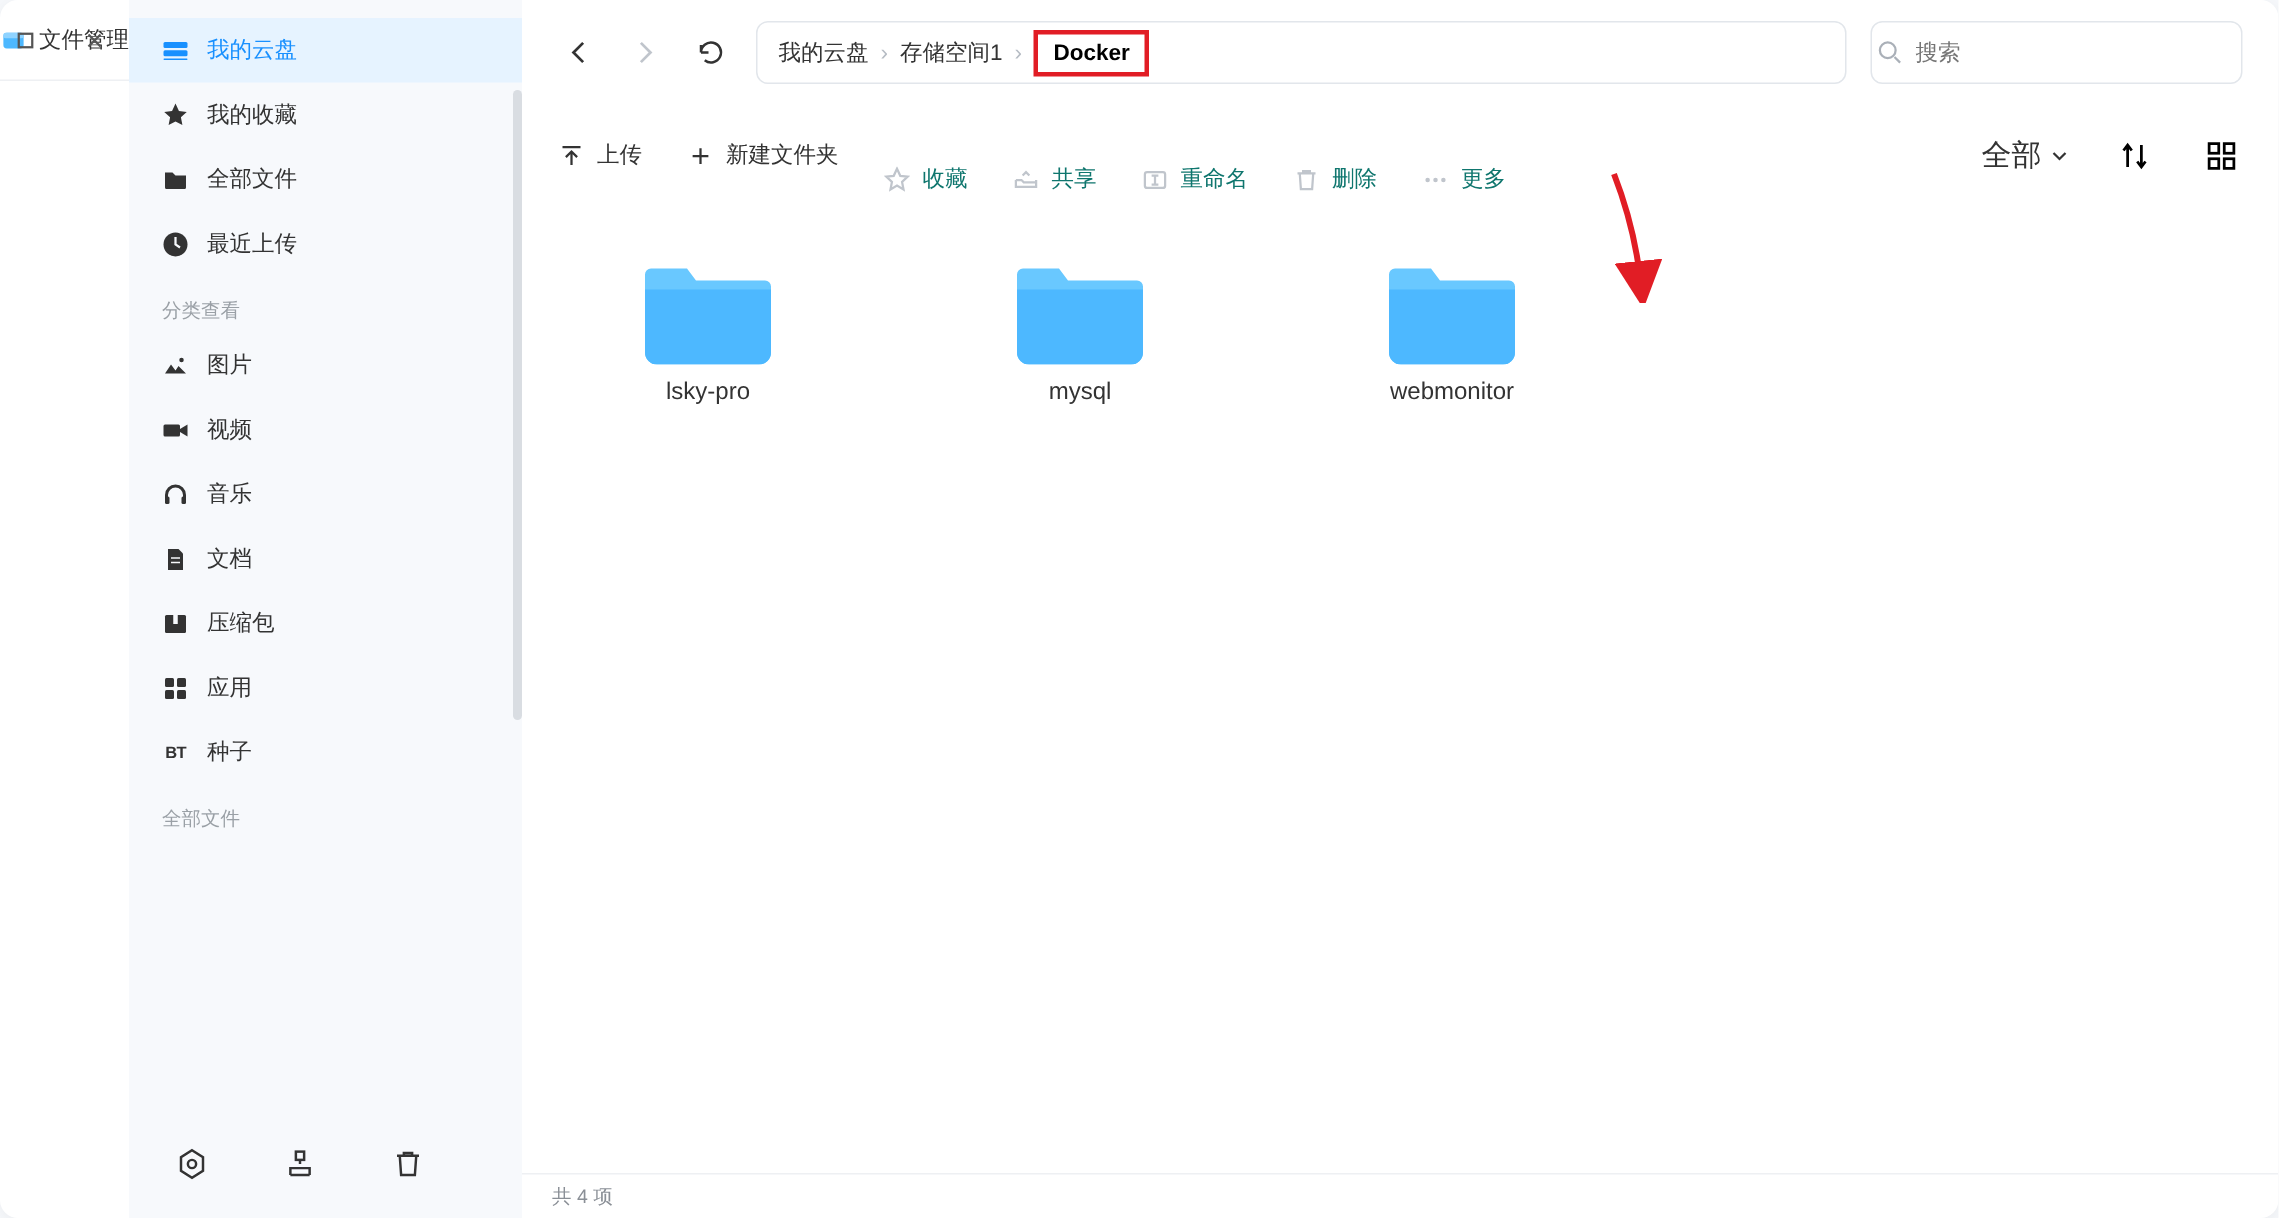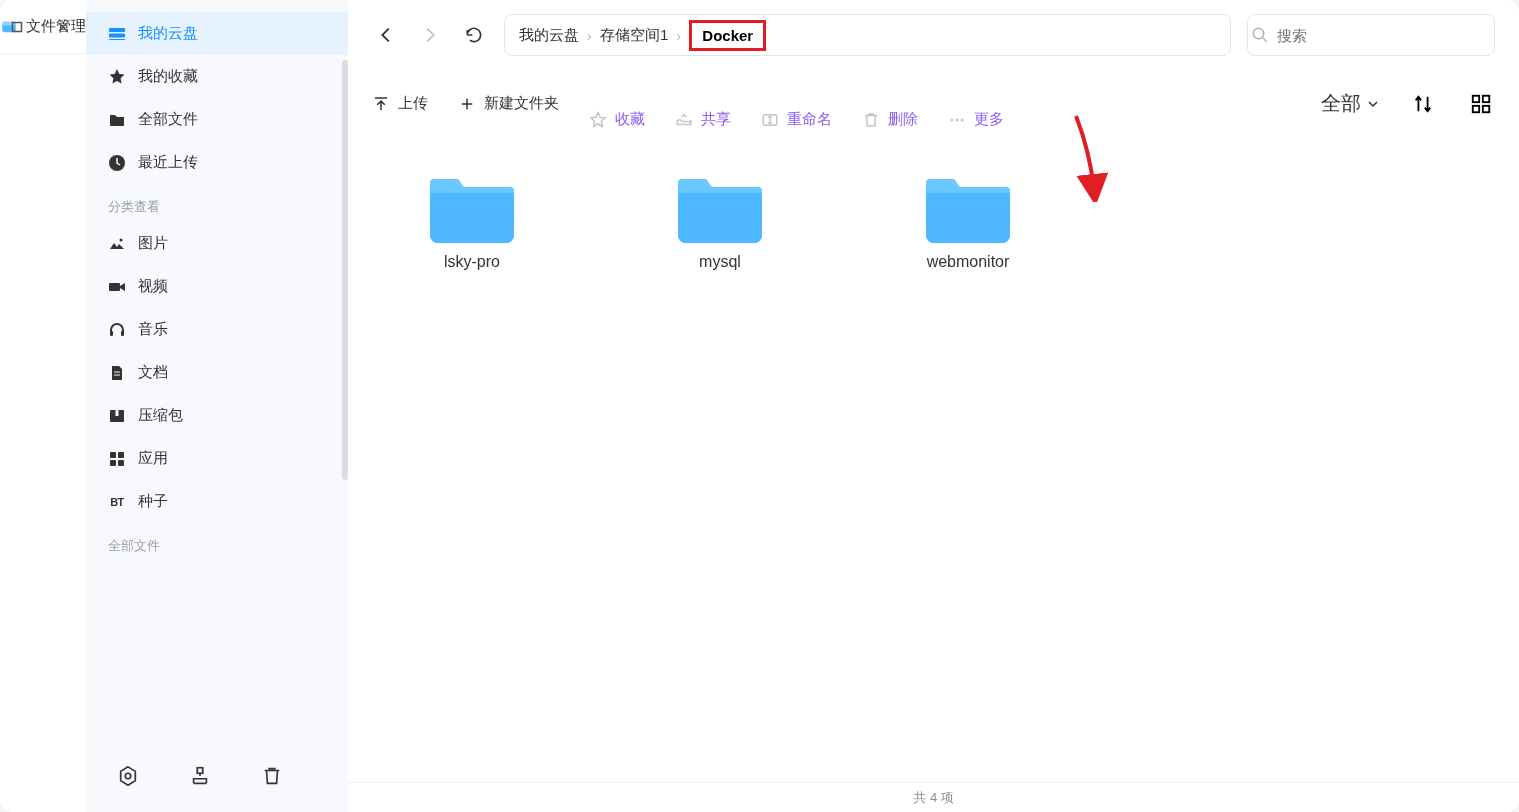--- a/index.html
+++ b/index.html
@@ -174,21 +174,21 @@
     .toolbar {
       display: flex;
       align-items: center;
       gap: 30px;
       padding: 8px 24px 18px;
     }
     .tool-btn {
       display: flex; align-items: center; gap: 8px;
       font-size: 15px; color: #333; cursor: pointer;
     }
-    .tool-btn.disabled { color: #8b5cf6; margin-top: 32px; }
+    .tool-btn.disabled { color: #0f766e; margin-top: 32px; }
     .tool-btn.disabled svg { color: #c0c5cc; }
     .toolbar-spacer { flex: 1; }
     .filter-btn {
       display: flex; align-items: center; gap: 6px;
       font-size: 20px; color: #333; cursor: pointer;
     }
     .view-btn {
       width: 28px; height: 28px;
       display: flex; align-items: center; justify-content: center;
       cursor: pointer;
@@ -221,21 +221,21 @@
     .annot-arrow {
       position: absolute;
       left: 718px;
       top: 112px;
       pointer-events: none;
     }
     .statusbar {
       height: 30px;
       display: flex;
       align-items: center;
-      justify-content: center;
+      justify-content: flex-start;
       padding: 0 20px;
       font-size: 13px;
       color: #8a8f96;
       border-top: 1px solid #eef0f3;
     }
   </style>
 </head>
 <body>
 
 <div class="window">

